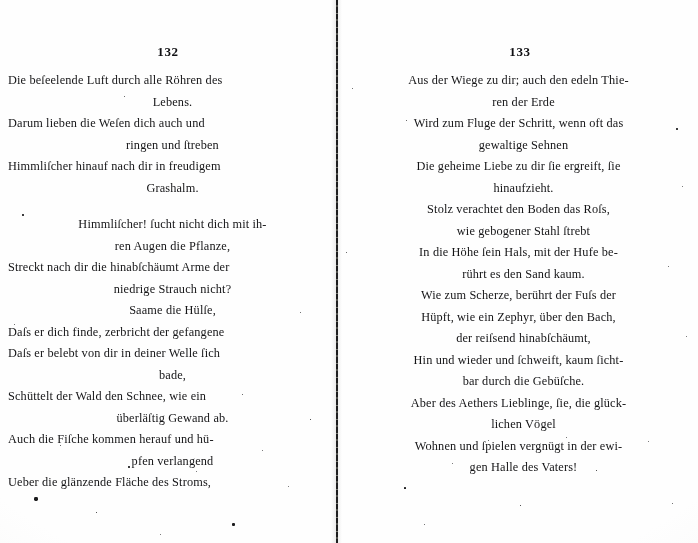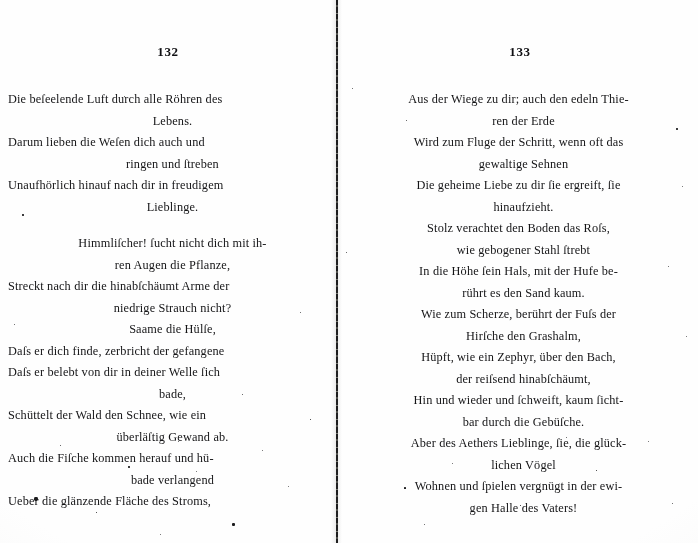--- a/index.html
+++ b/index.html
@@ -73,21 +73,20 @@
   }
   .leaf-left .folio  { padding-right: 68px; }
   .leaf-right .folio { padding-right: 108px; }
 
   .verse {
     position: absolute;
     top: 70px;
     left: 0;
     right: 7px;
     padding: 0 18px;
-    margin-top: 19px;
   }
   .leaf-left .verse  { padding-left: 8px;  padding-right: 26px; }
   .leaf-right .verse { padding-left: 24px; padding-right: 20px; }
 
   .line {
     font-size: 12.3px;
     line-height: 21.5px;
     white-space: nowrap;
     color: #141416;
     letter-spacing: 0.15px;
@@ -114,35 +113,35 @@
 
   <div class="paper-tone"></div>
 
   <div class="leaf leaf-left">
     <div class="folio">132</div>
     <div class="verse">
         <div class="line flush">Die beſeelende Luft durch alle Röhren des</div>
         <div class="line indent">Lebens.</div>
         <div class="line flush">Darum lieben die Weſen dich auch und</div>
         <div class="line indent">ringen und ſtreben</div>
-        <div class="line flush">Unaufhörlich hinauf nach dir in freudigem</div>
-        <div class="line indent">Lieblinge.</div>
+        <div class="line flush">Himmliſcher hinauf nach dir in freudigem</div>
+        <div class="line indent">Grashalm.</div>
         <div class="stanza-gap"></div>
         <div class="line indent">Himmliſcher! ſucht nicht dich mit ih-</div>
         <div class="line indent">ren Augen die Pflanze,</div>
         <div class="line flush">Streckt nach dir die hinabſchäumt Arme der</div>
         <div class="line indent">niedrige Strauch nicht?</div>
         <div class="line indent">Saame die Hülſe,</div>
         <div class="line flush">Daſs er dich finde, zerbricht der gefangene</div>
         <div class="line flush">Daſs er belebt von dir in deiner Welle ſich</div>
         <div class="line indent">bade,</div>
         <div class="line flush">Schüttelt der Wald den Schnee, wie ein</div>
         <div class="line indent">überläſtig Gewand ab.</div>
         <div class="line flush">Auch die Fiſche kommen herauf und hü-</div>
-        <div class="line indent">bade verlangend</div>
+        <div class="line indent">pfen verlangend</div>
         <div class="line flush">Ueber die glänzende Fläche des Stroms,</div>
       </div>
   </div>
 
   <div class="gutter-soft"></div>
   <div class="gutter"></div>
 
   <div class="leaf leaf-right">
     <div class="folio">133</div>
     <div class="verse">
@@ -150,21 +149,20 @@
         <div class="line indent">ren der Erde</div>
         <div class="line flush">Wird zum Fluge der Schritt, wenn oft das</div>
         <div class="line indent">gewaltige Sehnen</div>
         <div class="line flush">Die geheime Liebe zu dir ſie ergreift, ſie</div>
         <div class="line indent">hinaufzieht.</div>
         <div class="line flush">Stolz verachtet den Boden das Roſs,</div>
         <div class="line indent">wie gebogener Stahl ſtrebt</div>
         <div class="line flush">In die Höhe ſein Hals, mit der Hufe be-</div>
         <div class="line indent">rührt es den Sand kaum.</div>
         <div class="line flush">Wie zum Scherze, berührt der Fuſs der</div>
-        <div class="line indent">Hirſche den Grashalm,</div>
         <div class="line flush">Hüpft, wie ein Zephyr, über den Bach,</div>
         <div class="line indent">der reiſsend hinabſchäumt,</div>
         <div class="line flush">Hin und wieder und ſchweift, kaum ſicht-</div>
         <div class="line indent">bar durch die Gebüſche.</div>
         <div class="line flush">Aber des Aethers Lieblinge, ſie, die glück-</div>
         <div class="line indent">lichen Vögel</div>
         <div class="line flush">Wohnen und ſpielen vergnügt in der ewi-</div>
         <div class="line indent">gen Halle des Vaters!</div>
       </div>
   </div>

